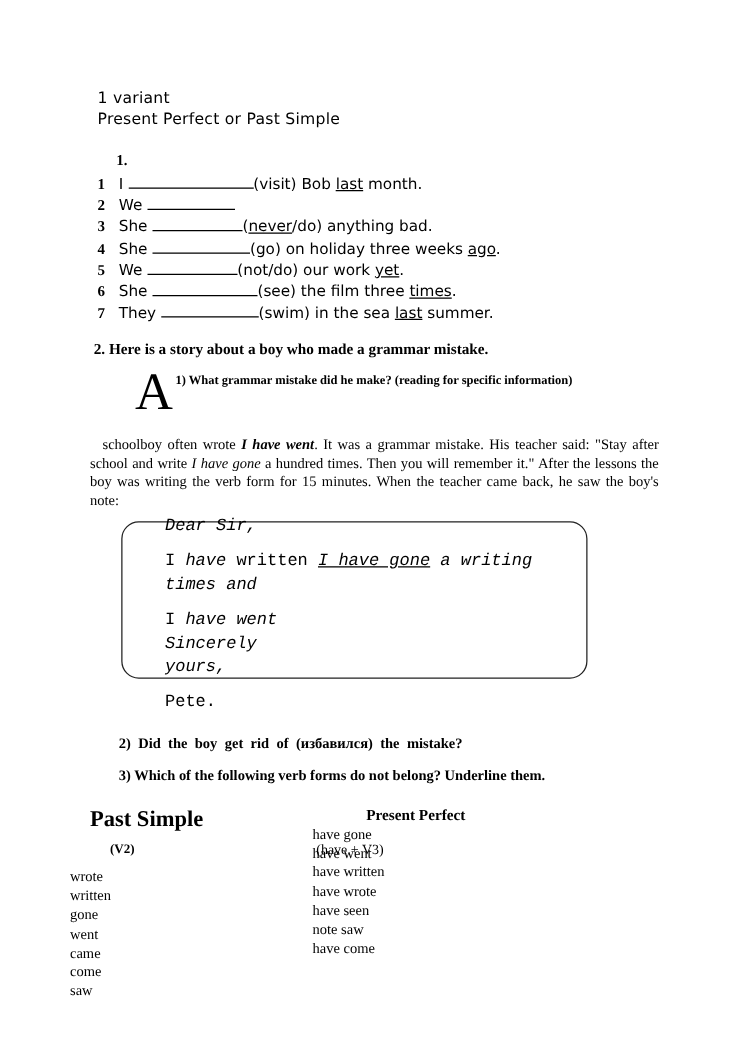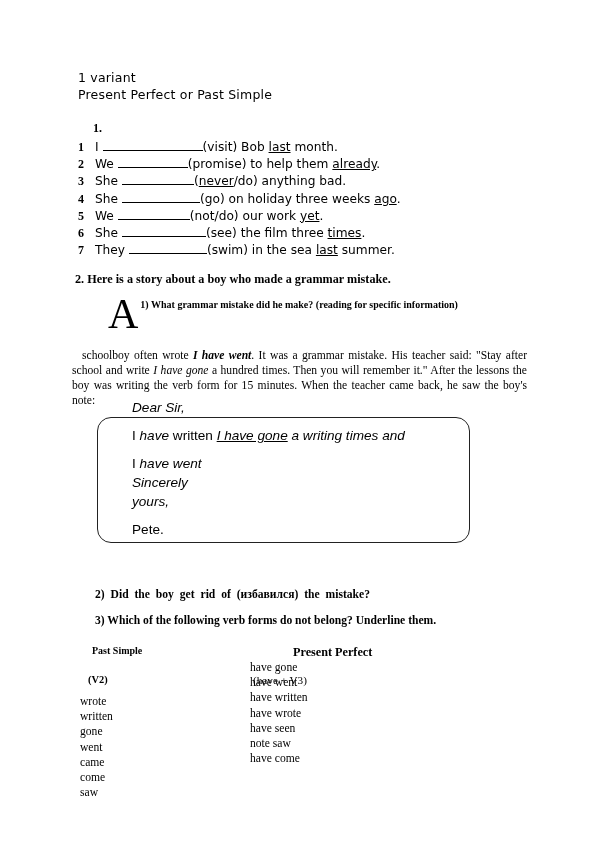--- a/index.html
+++ b/index.html
@@ -128,23 +128,23 @@
     top: 417px;
     width: 373px;
     height: 126px;
     border: 1px solid #222;
     border-radius: 14px;
     box-sizing: border-box;
   }
   .note-text {
     position: absolute;
     left: 132px;
-    top: 398px;
+    top: 412px;
     width: 360px;
-    font-family: Liberation Sans, sans-serif;
+    font-family: Liberation Mono, monospace;
     font-size: 13.6px;
     line-height: 19px;
   }
   .note-line { white-space: nowrap; }
   .note-para { margin-bottom: 9px; }
   .note-text i { font-style: italic; }
   .note-wrap2 { white-space: normal; width: 330px; }
 
   
   .q2 {
@@ -164,22 +164,21 @@
     font-size: 11.6px;
     white-space: nowrap;
   }
 
   
   .tbl-head-left {
     position: absolute;
     left: 72px;
     top: 645px;
     font-weight: bold;
-    font-size: 10px;
-    margin-left: 20px;
+    font-size: 18px;
   }
   .tbl-head-right {
     position: absolute;
     left: 293px;
     top: 645px;
     font-weight: bold;
     font-size: 12.2px;
   }
   .tbl-sub-left {
     position: absolute;
@@ -190,21 +189,21 @@
     text-align: right;
   }
   .tbl-sub-right {
     position: absolute;
     left: 253px;
     top: 674px;
     font-size: 11.2px;
   }
   .col-left {
     position: absolute;
-    left: 80px;
+    left: 56px;
     top: 694px;
     font-size: 11.6px;
     line-height: 15.2px;
   }
   .col-right {
     position: absolute;
     left: 250px;
     top: 660px;
     font-size: 11.6px;
     line-height: 15.2px;
@@ -226,21 +225,20 @@
       <div class="ex1-row">
         <span class="ex1-num">1</span>
         <span class="ex1-subject">I</span>
         <span class="ex1-blank" style="width: 100px;"></span>
         <span class="ex1-rest"><span>(visit) Bob </span><span class="u">last</span><span> month.</span></span>
       </div>
       <div class="ex1-row">
         <span class="ex1-num">2</span>
         <span class="ex1-subject">We</span>
         <span class="ex1-blank" style="width: 70px;"></span>
-        <span class="ex1-rest"><span>(promise) to help them </span><span class="u">already</span><span>.</span></span>
       </div>
       <div class="ex1-row">
         <span class="ex1-num">3</span>
         <span class="ex1-subject">She</span>
         <span class="ex1-blank" style="width: 72px;"></span>
         <span class="ex1-rest"><span>(</span><span class="u">never</span><span>/do) anything bad.</span></span>
       </div>
       <div class="ex1-row">
         <span class="ex1-num">4</span>
         <span class="ex1-subject">She</span>

